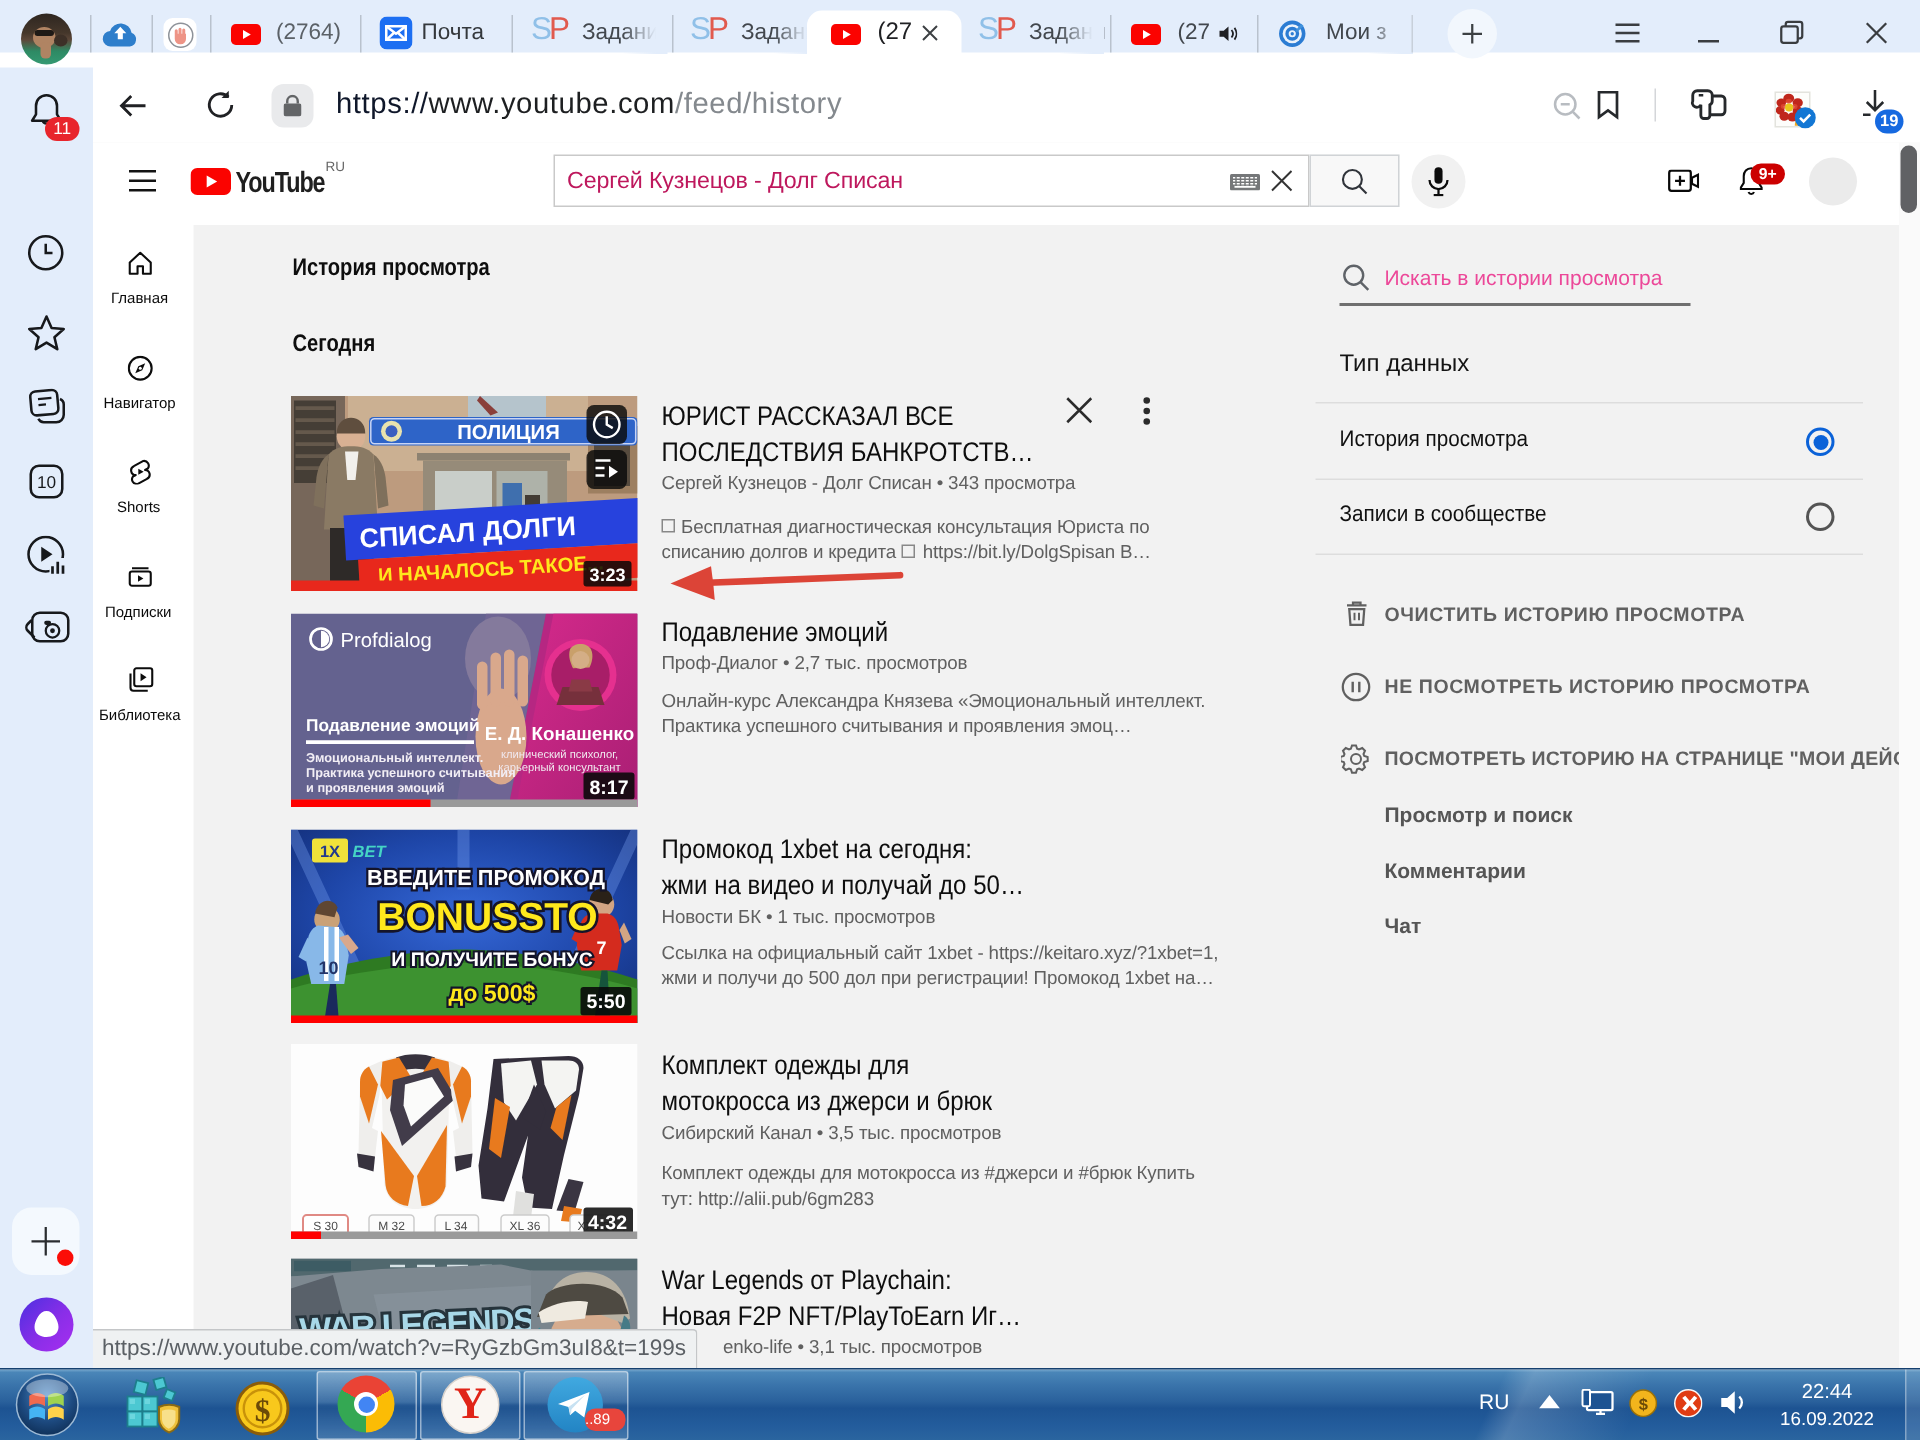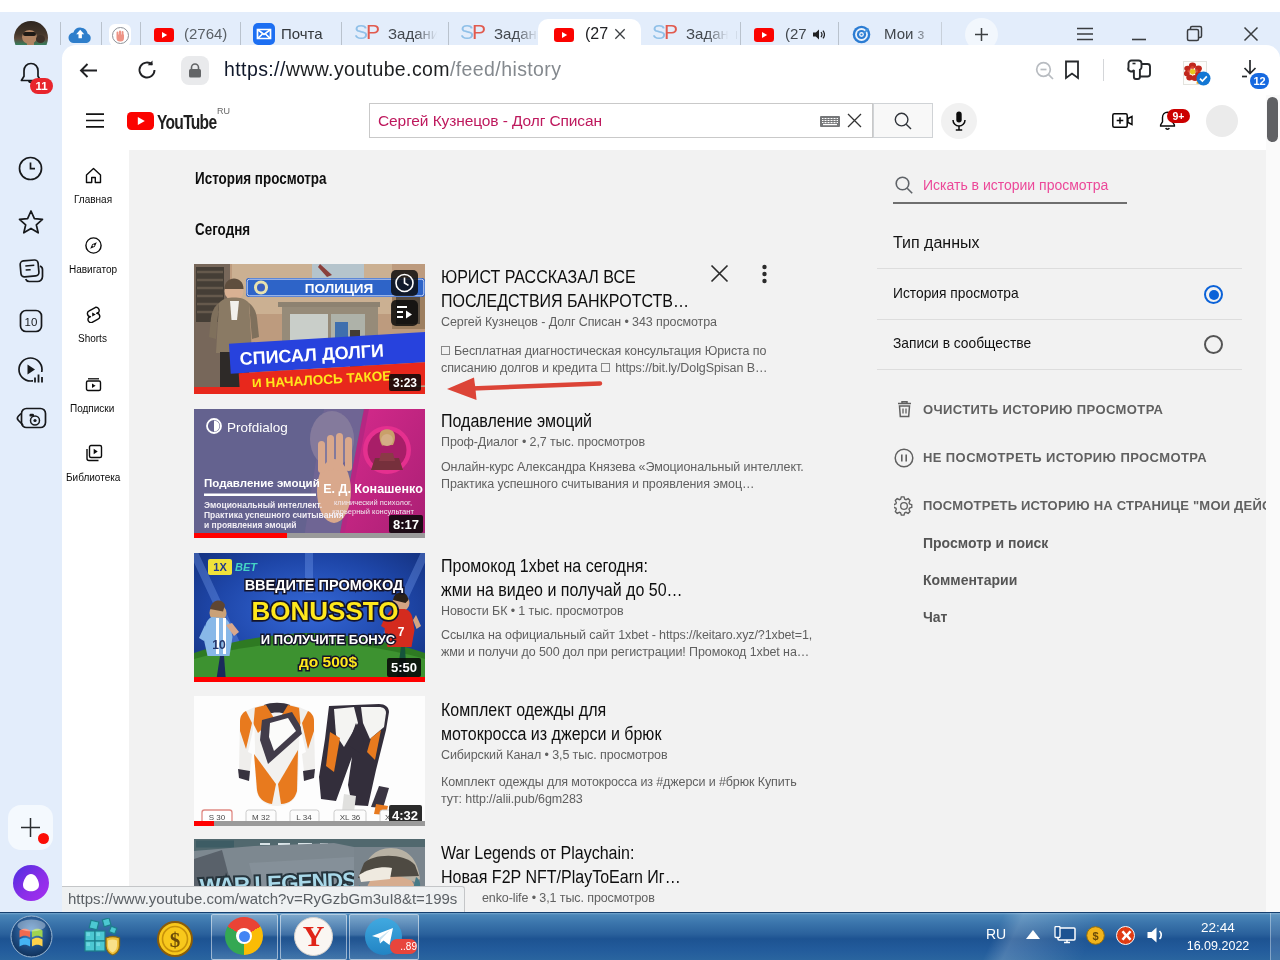--- a/index.html
+++ b/index.html
@@ -7,21 +7,21 @@
 svg{display:block}
 .sep{position:absolute;width:1px;height:25px;top:10px;background:#b9c2cd}
 .tabtxt{position:absolute;top:13px;font-size:15px;color:#42474d;white-space:nowrap}
 .fade{position:absolute;top:8px;width:30px;height:28px;background:linear-gradient(90deg,rgba(227,237,251,0),#e3edfb 75%)}
 .vtitle{position:absolute;left:441px;font-size:18px;line-height:24px;color:#0e0e0e;white-space:nowrap;transform:scaleX(.89);transform-origin:0 50%}
 .vmeta{position:absolute;left:441px;font-size:12.5px;color:#606060;white-space:nowrap;letter-spacing:-.1px}
 .vdesc{position:absolute;left:441px;font-size:12.5px;line-height:16.5px;color:#606060;white-space:nowrap;letter-spacing:-.1px}
 .gtxt{position:absolute;font-size:10px;color:#0b0b0b;white-space:nowrap}
 .ptxt{position:absolute;font-size:13px;font-weight:bold;color:#606060;letter-spacing:.4px;white-space:nowrap}
 </style></head><body>
-<div class="a" style="left:0;top:12px;width:1280px;height:45px;background:#e3edfb">
+<div class="a" style="left:0;top:0;width:1280px;height:35px;background:#e3edfb">
   <div class="a" style="left:14px;top:9px;width:34px;height:34px;border-radius:50%;overflow:hidden;background:linear-gradient(180deg,#2e2620 0%,#45372b 38%,#5d483a 52%,#2e8a64 74%,#359972 100%)">
     <div class="a" style="left:8px;top:9px;width:15px;height:14px;border-radius:50%;background:#b08463"></div>
     <div class="a" style="left:9px;top:11px;width:13px;height:4px;border-radius:2px;background:#1f1a16"></div>
     <div class="a" style="left:13px;top:19px;width:7px;height:11px;border-radius:3px;background:#b08463"></div>
     <div class="a" style="left:22px;top:14px;width:9px;height:8px;border-radius:50%;background:#3d3027"></div>
   </div>
   <div class="sep" style="left:60px"></div>
   <svg class="a" style="left:68px;top:12px" width="24" height="21" viewBox="0 0 24 21">
       <path d="M6 19a5.2 5.2 0 0 1-.6-10.4A7.4 7.4 0 0 1 19.7 9.8 4.8 4.8 0 0 1 18.6 19z" fill="#2e7ecb"></path>
       <path d="M12.2 5.8l4 4.4h-2.3v4h-3.4v-4H8.2z" fill="#fff"></path>
@@ -158,26 +158,26 @@
 </svg>
 <circle class="a"></circle>
 <svg class="a" style="left:1196px;top:71px" width="15" height="15" viewBox="0 0 15 15">
     <circle cx="7.5" cy="7.5" r="7" fill="#1377d4"></circle>
     <path d="M4 7.6l2.4 2.4 4.4-4.6" fill="none" stroke="#fff" stroke-width="1.7"></path>
   </svg>
 <svg class="a" style="left:1241px;top:59px" width="18" height="20" viewBox="0 0 18 20">
     <path d="M9 1v13M3.5 9L9 14.5 14.5 9" fill="none" stroke="#26292c" stroke-width="1.7"></path>
     <path d="M1 17.5h5" stroke="#26292c" stroke-width="1.7"></path>
   </svg>
-<div class="a" style="left:1250px;top:73px;width:19px;height:16px;background:#1669e0;border-radius:8px;color:#fff;font-size:11px;font-weight:bold;text-align:center;line-height:16px">12</div>
+<div class="a" style="left:1250px;top:73px;width:19px;height:16px;background:#1669e0;border-radius:8px;color:#fff;font-size:11px;font-weight:bold;text-align:center;line-height:16px">19</div>
 <div class="a" style="left:0;top:45px;width:62px;height:867px;background:#e3edfb">
   <svg class="a" style="left:17px;top:15px" width="28" height="30" viewBox="0 0 28 30">
       <path d="M14 3.5c-4.2 0-7 3.2-7 7.2v5.5l-2.6 4.3h19.2L21 16.2v-5.5c0-4-2.8-7.2-7-7.2zM11.5 20.5a2.6 2.6 0 0 0 5 0" fill="none" stroke="#17191c" stroke-width="1.7" stroke-linejoin="round"></path>
     </svg>
-  <div class="a" style="left:30px;top:33px;width:23px;height:16px;background:#e8252c;border-radius:8px;color:#fff;font-size:11.5px;font-weight:bold;text-align:center;line-height:16px">11</div>
+  <div class="a" style="left:30px;top:33px;width:23px;height:16px;background:#e8252c;border-radius:8px;color:#fff;font-size:11.5px;font-weight:normal;text-align:center;line-height:16px">11</div>
   <svg class="a" style="left:18px;top:111px" width="25" height="25" viewBox="0 0 25 25">
       <circle cx="12.5" cy="12.5" r="11" fill="none" stroke="#17191c" stroke-width="1.7"></circle>
       <path d="M12.5 6.5v6.2H17" fill="none" stroke="#17191c" stroke-width="1.7"></path>
     </svg>
   <svg class="a" style="left:17px;top:164px" width="28" height="26" viewBox="0 0 28 26">
       <path d="M14 2l3.4 7.6 8.1.7-6.2 5.5 1.9 8-7.2-4.4-7.2 4.4 1.9-8L2.5 10.3l8.1-.7z" fill="none" stroke="#17191c" stroke-width="1.7" stroke-linejoin="round"></path>
     </svg>
   <svg class="a" style="left:18px;top:214px" width="27" height="25" viewBox="0 0 27 25">
       <rect x="2.5" y="1.5" width="18" height="16" rx="3.5" fill="#e3edfb" stroke="#17191c" stroke-width="1.7" transform="rotate(-5 11 9)"></rect>
       <path d="M7.5 6.8h9M7.5 10.8h5" stroke="#17191c" stroke-width="1.5" transform="rotate(-5 11 9)"></path>
@@ -590,21 +590,21 @@
     <defs>
         <linearGradient id="tg" x1="0" y1="0" x2="0" y2="1">
           <stop offset="0" stop-color="#41a9e0"></stop>
           <stop offset="1" stop-color="#2284c4"></stop>
         </linearGradient>
       </defs>
     <circle cx="19.5" cy="19.5" r="18.5" fill="url(#tg)"></circle>
     <path d="M8 19l21-8-3.5 17-6-4.5-3.5 3-1-5.5z" fill="#fff"></path>
     <path d="M15 21l11-8-9 9.5-.5 4z" fill="#c8e2f2"></path>
   </svg>
-  <div class="a" style="left:390px;top:26px;width:27px;height:15px;background:#e8453c;border-radius:7px;color:#fff;font-size:10px;text-align:right;line-height:15px">..89</div>
+  <div class="a" style="left:390px;top:26px;width:27px;height:15px;background:#e8453c;border-radius:7px;color:#fff;font-size:10px;text-align:left;line-height:15px">..89</div>
   <div class="a" style="left:986px;top:13px;font-size:14px;color:#fff">RU</div>
   <svg class="a" style="left:1026px;top:17px" width="14" height="9" viewBox="0 0 14 9">
       <path d="M7 0l7 9H0z" fill="#fff"></path>
     </svg>
   <svg class="a" style="left:1054px;top:13px" width="22" height="19" viewBox="0 0 22 19">
       <rect x="4" y="2" width="17" height="12" rx="1" fill="#1d5392" stroke="#fff" stroke-width="1.5"></rect>
       <path d="M10 16.5h6M13 14v2.5" stroke="#fff" stroke-width="1.5"></path>
       <rect x="1" y="0.5" width="5" height="11" rx="1" fill="#1d5392" stroke="#fff" stroke-width="1.3"></rect>
     </svg>
   <circle class="a"></circle>

